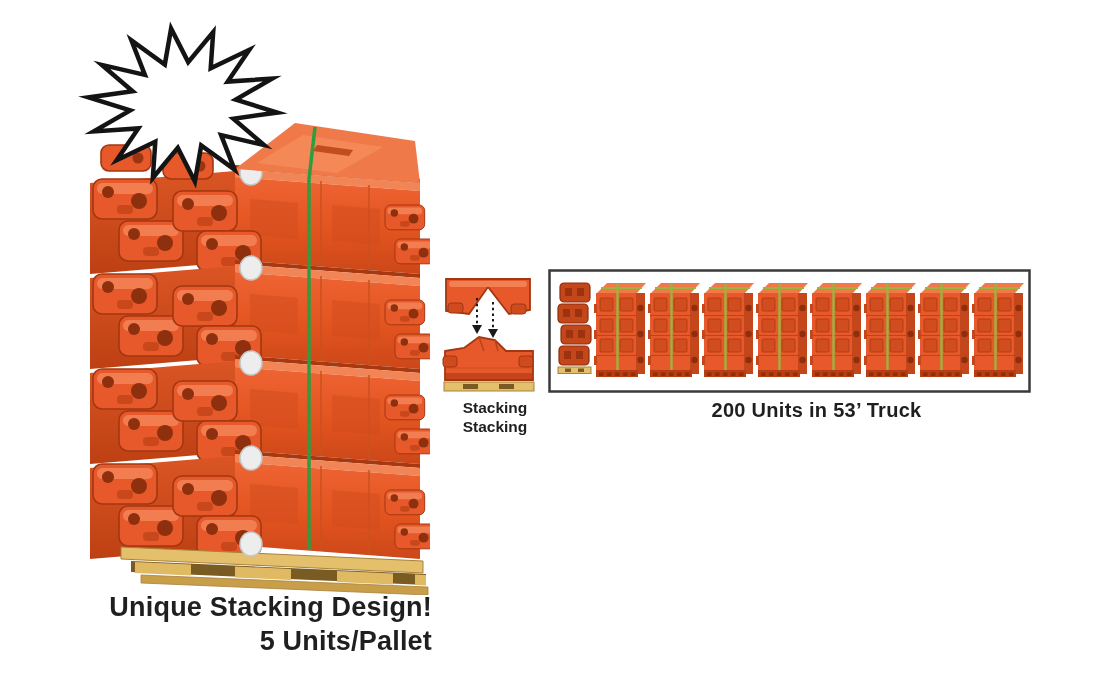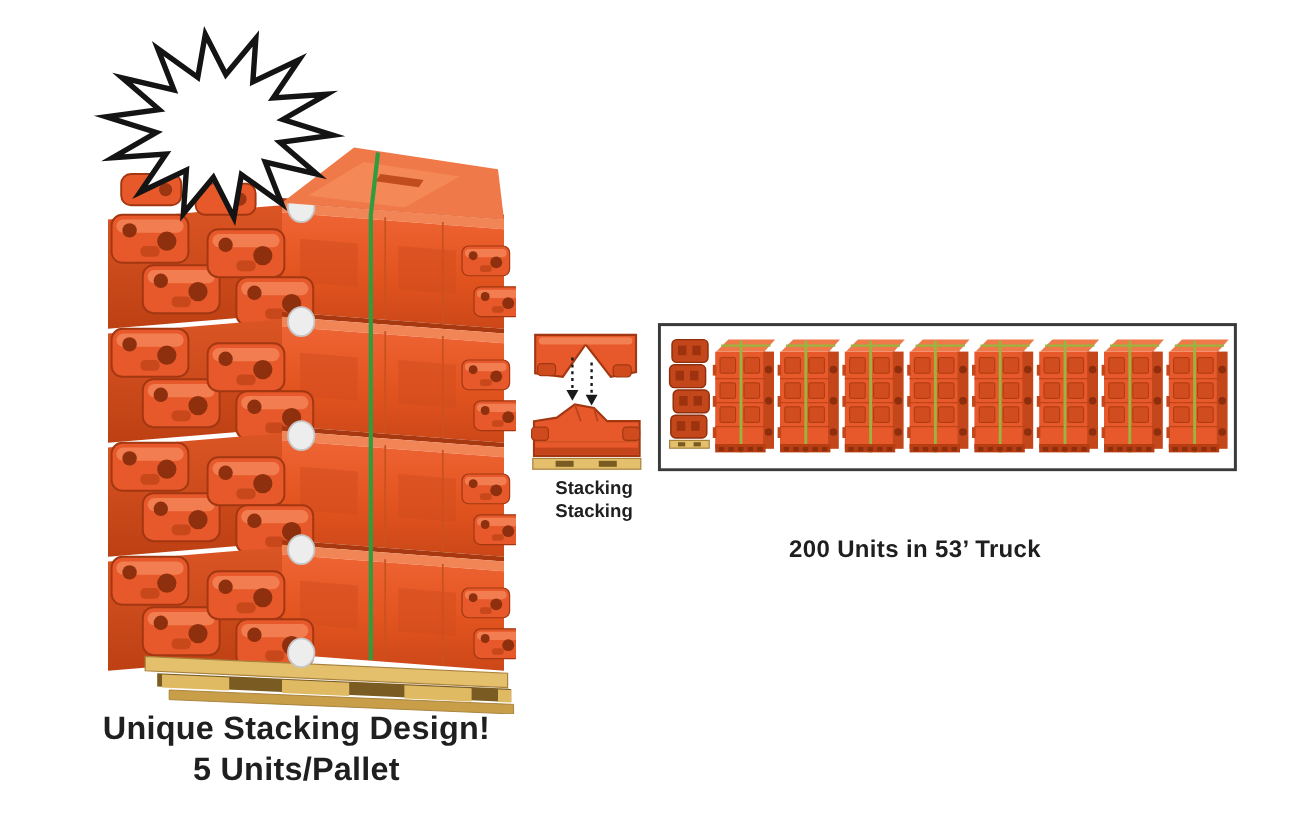--- a/index.html
+++ b/index.html
@@ -11,21 +11,21 @@
   .f-ord{fill:var(--orange_dark);}
   .f-olight{fill:var(--orange_light);}
   .f-ledge{fill:var(--orange_ledge);}
   .f-pal{fill:var(--pallet);}
   .f-white{fill:#ffffff;}
   .sk-green{stroke:var(--strap_green);}
   .sk-glight{stroke:var(--strap_light);}
   .sk-border{stroke:var(--box_border);}
   .badge-text{color:var(--badge_red);font-weight:bold;font-size:21px;line-height:23.5px;text-align:center;letter-spacing:0.2px;}
   .badge-text span{display:block;}
-  .caption-main{color:var(--ink);font-weight:bold;font-size:27px;line-height:34px;text-align:center;letter-spacing:0.2px;}
+  .caption-main{color:var(--ink);font-weight:bold;font-size:27px;line-height:34px;text-align:right;letter-spacing:0.2px;}
   .caption-main span{display:block;}
   .caption-compact{color:var(--ink);font-weight:bold;font-size:15.5px;line-height:18.5px;text-align:center;}
   .caption-compact span{display:block;}
   .caption-truck{color:var(--ink);font-weight:bold;font-size:20px;text-align:center;letter-spacing:0.3px;}
 </style>
 </head>
 <body>
 
 <div id="canvas">
 
@@ -212,15 +212,15 @@
       <use href="#tstack" x="100" y="13"></use>
       <use href="#tstack" x="154" y="13"></use>
       <use href="#tstack" x="208" y="13"></use>
       <use href="#tstack" x="262" y="13"></use>
       <use href="#tstack" x="316" y="13"></use>
       <use href="#tstack" x="370" y="13"></use>
       <use href="#tstack" x="424" y="13"></use>
     </g>
   </svg>
 
-  <div class="abs caption-truck" style="left:521px;top:399px;width:483px;margin-top:48px;">200 Units in 53’ Truck</div>
+  <div class="abs caption-truck" style="left:575px;top:399px;width:483px;">200 Units in 53’ Truck</div>
 
 </div>
 
 </body></html>

